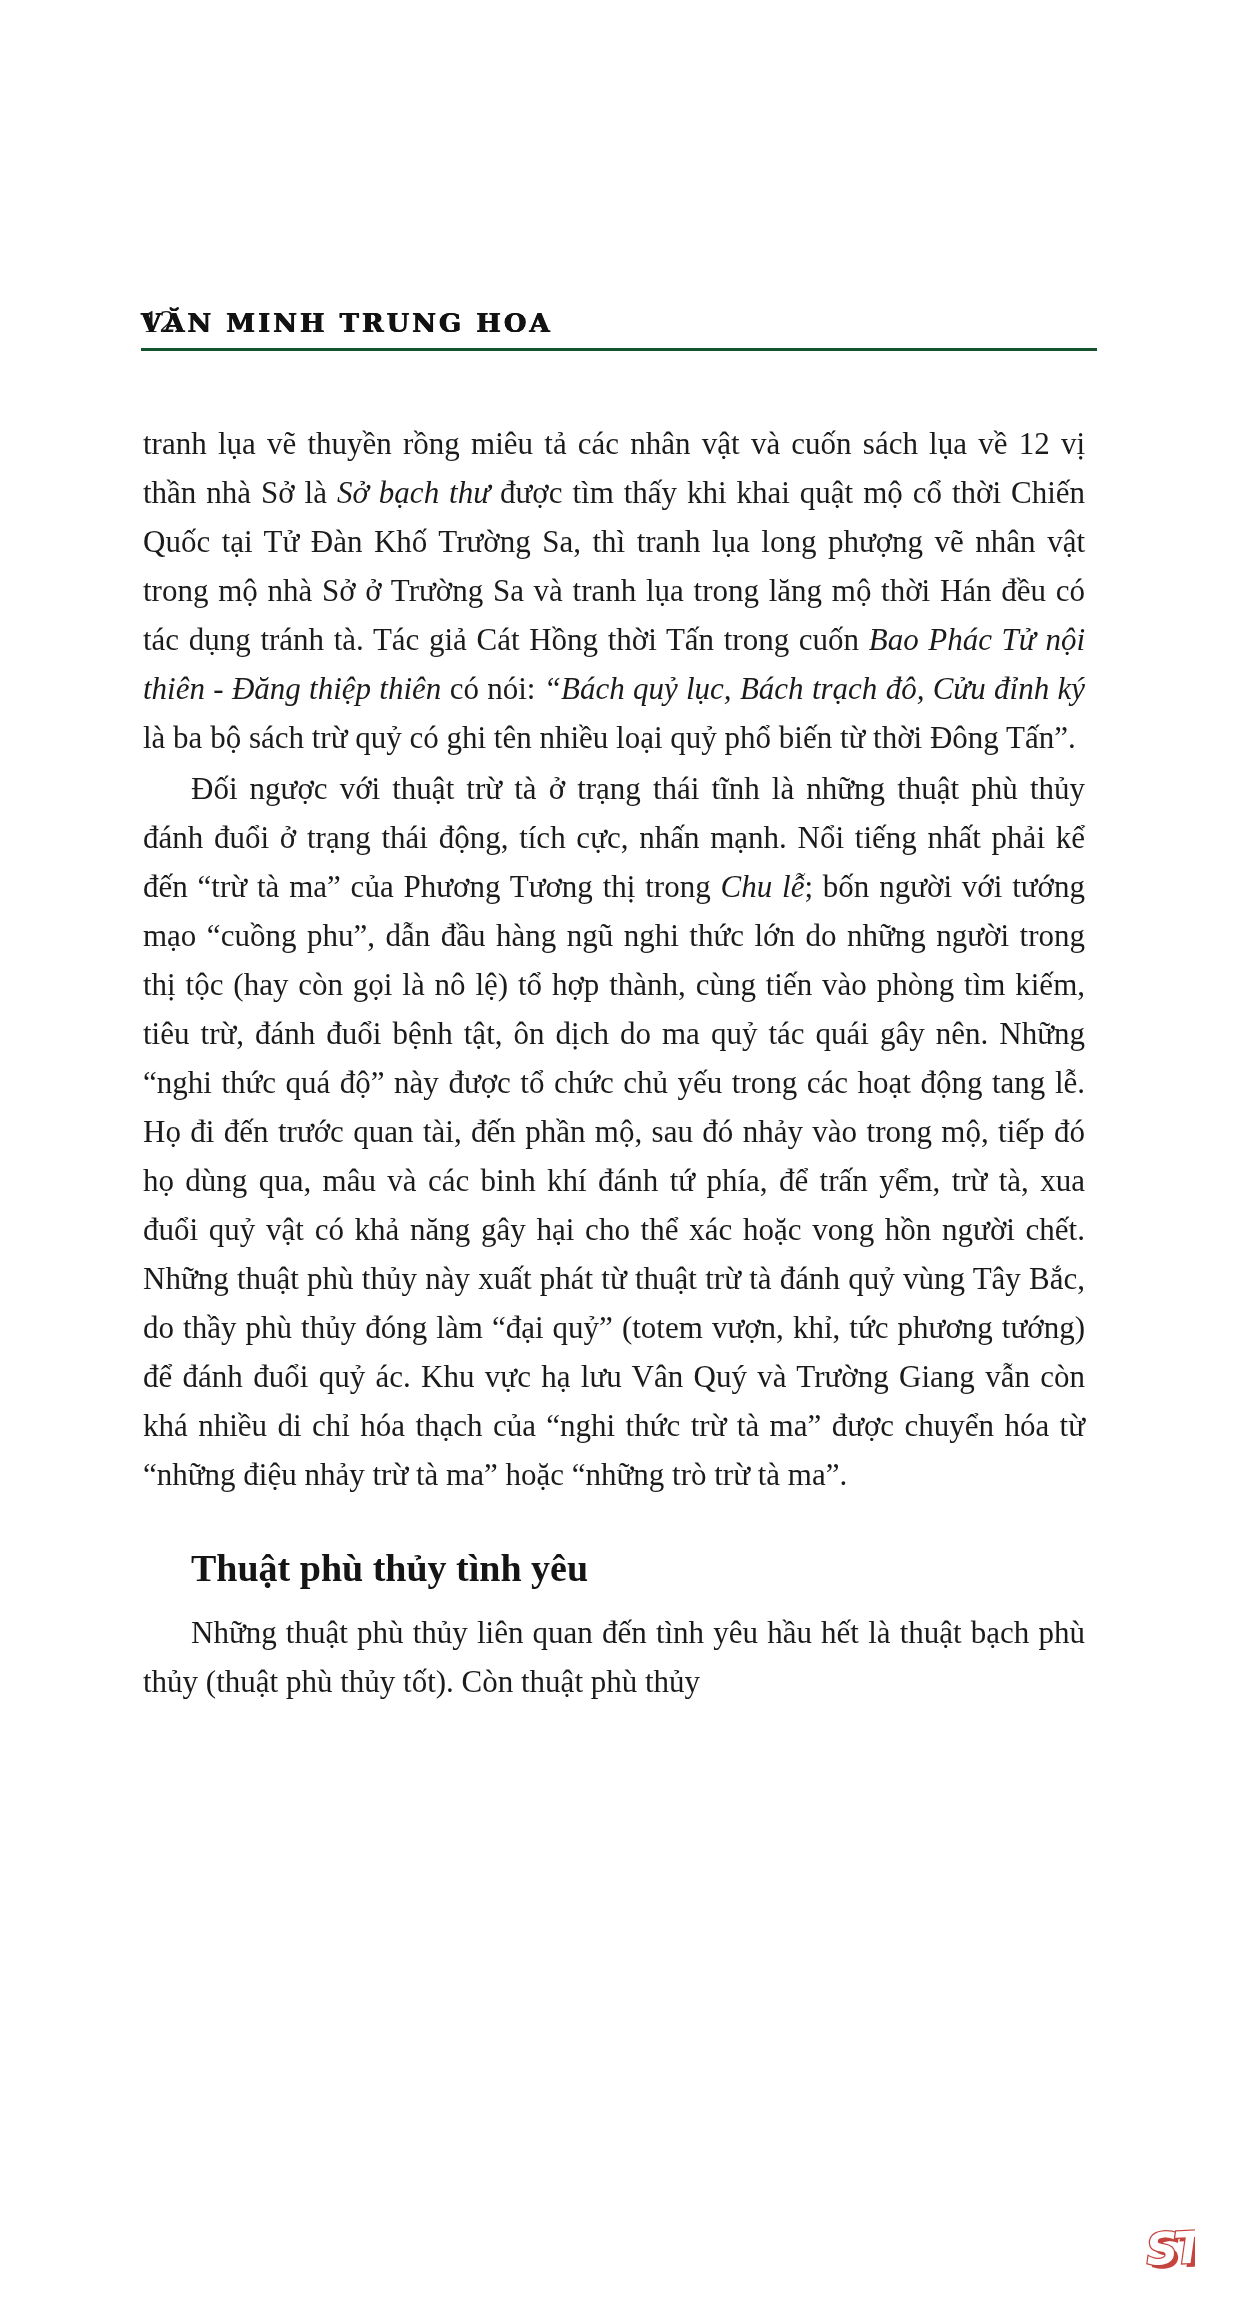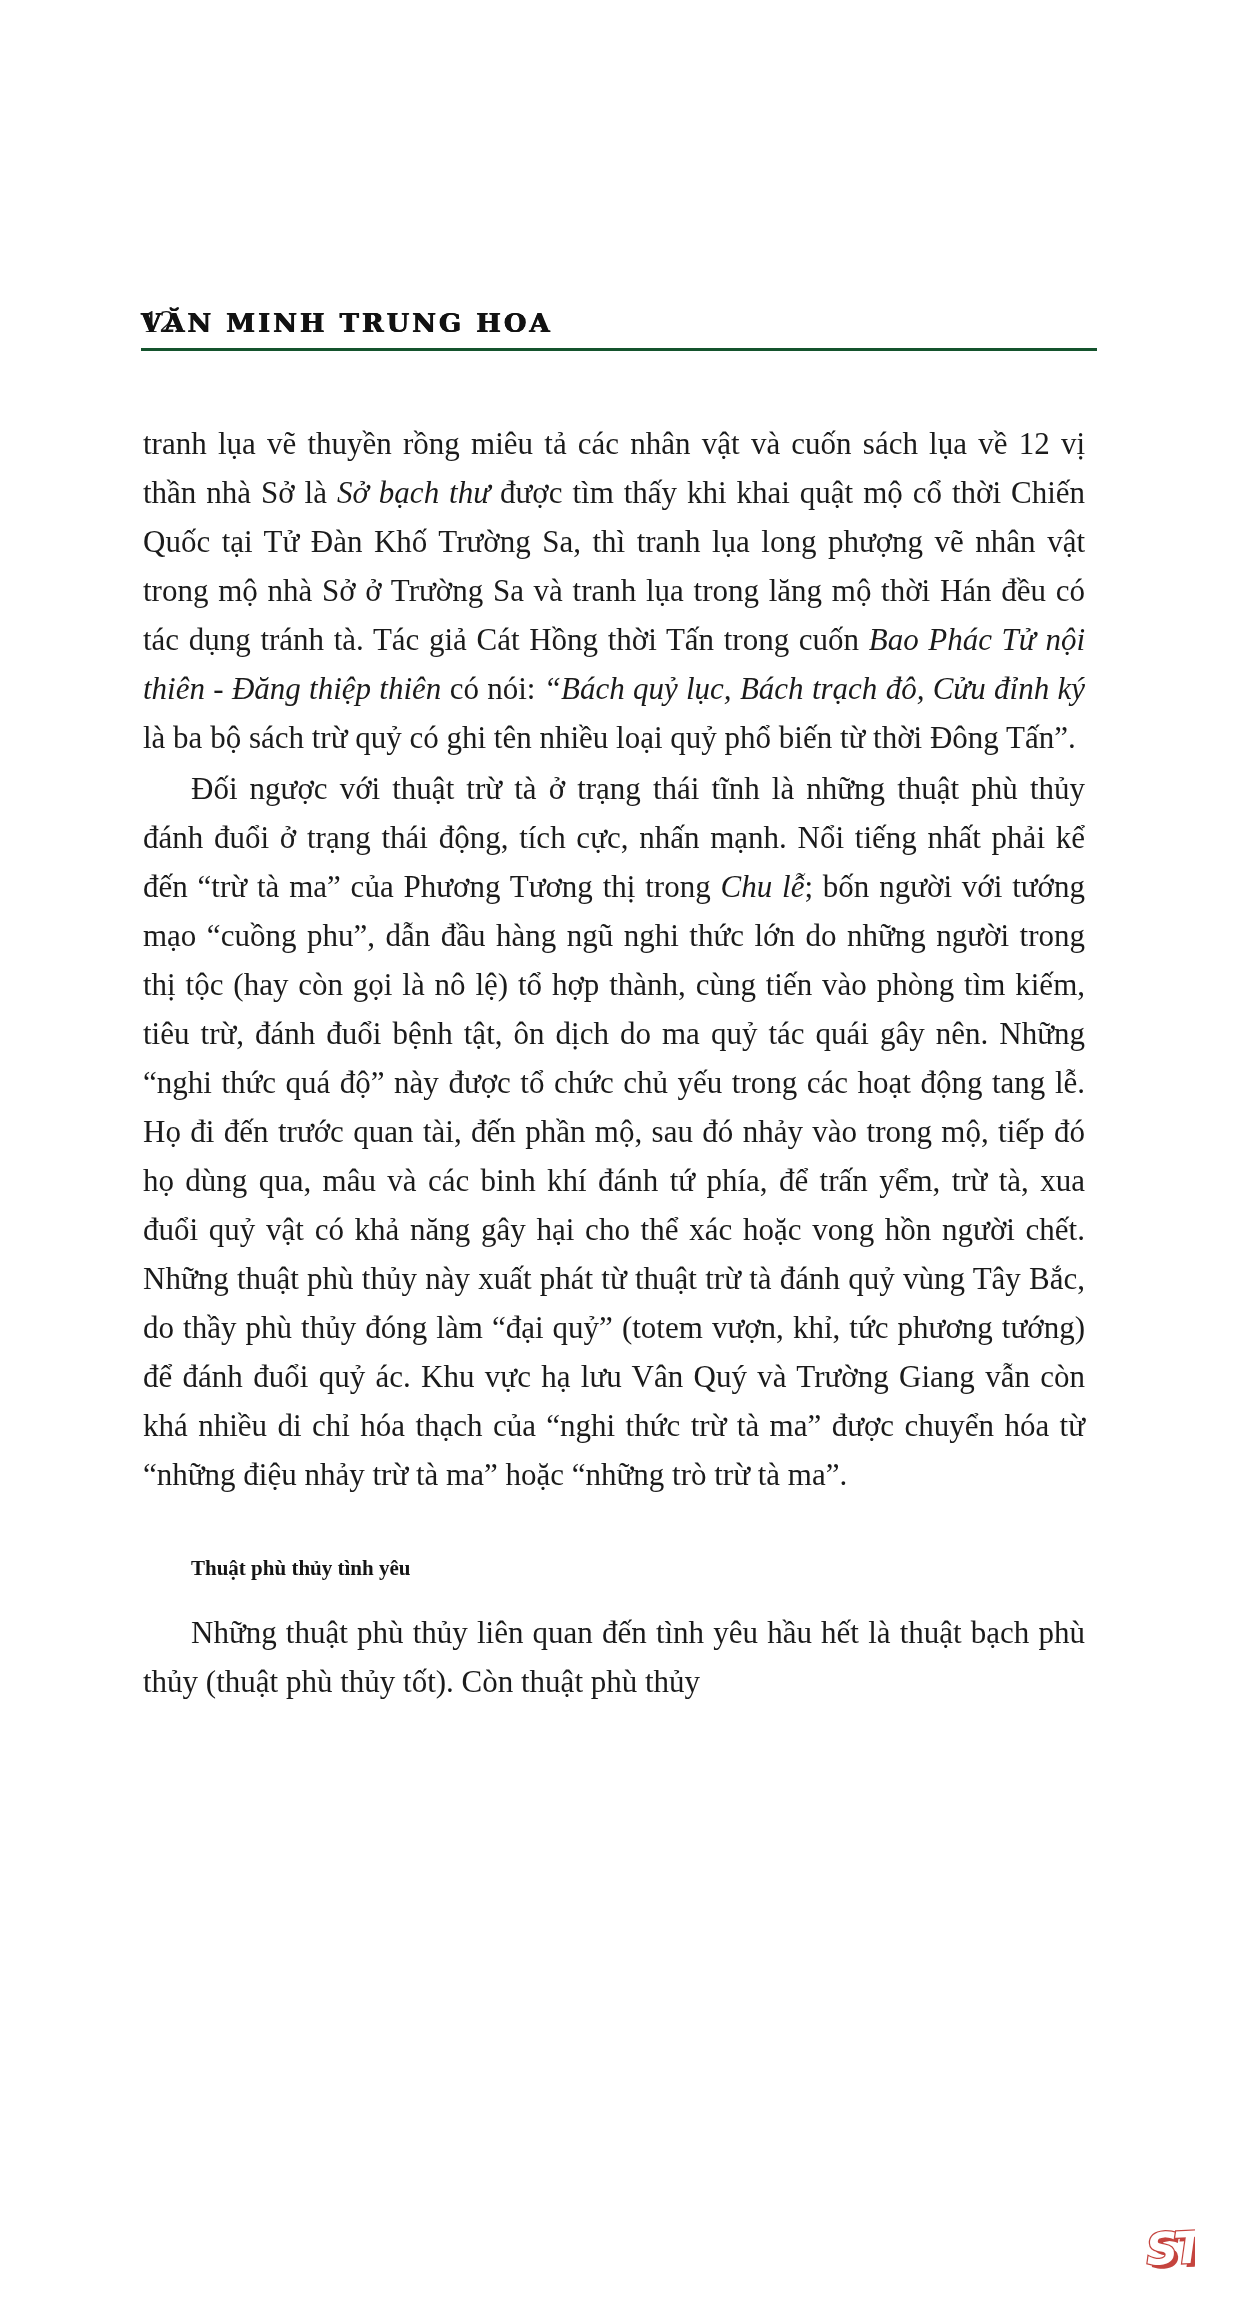--- a/index.html
+++ b/index.html
@@ -54,21 +54,21 @@
     text-align: justify;
     color: #1b1b1b;
     font-family: Liberation Serif, serif;
   }
   .body-text p { margin: 0; }
   .body-text p.indent { text-indent: 48px; }
   .body-text p + p { margin-top: 2px; }
   .it { font-style: italic; }
 
   .section-heading {
-    font-size: 21px;
+    font-size: 38px;
     line-height: 49px;
     font-weight: bold;
     margin: 45px 0 15px 48px;
     text-align: left;
     color: #151515;
   }
 
   
   .publisher-logo {
     position: absolute;

